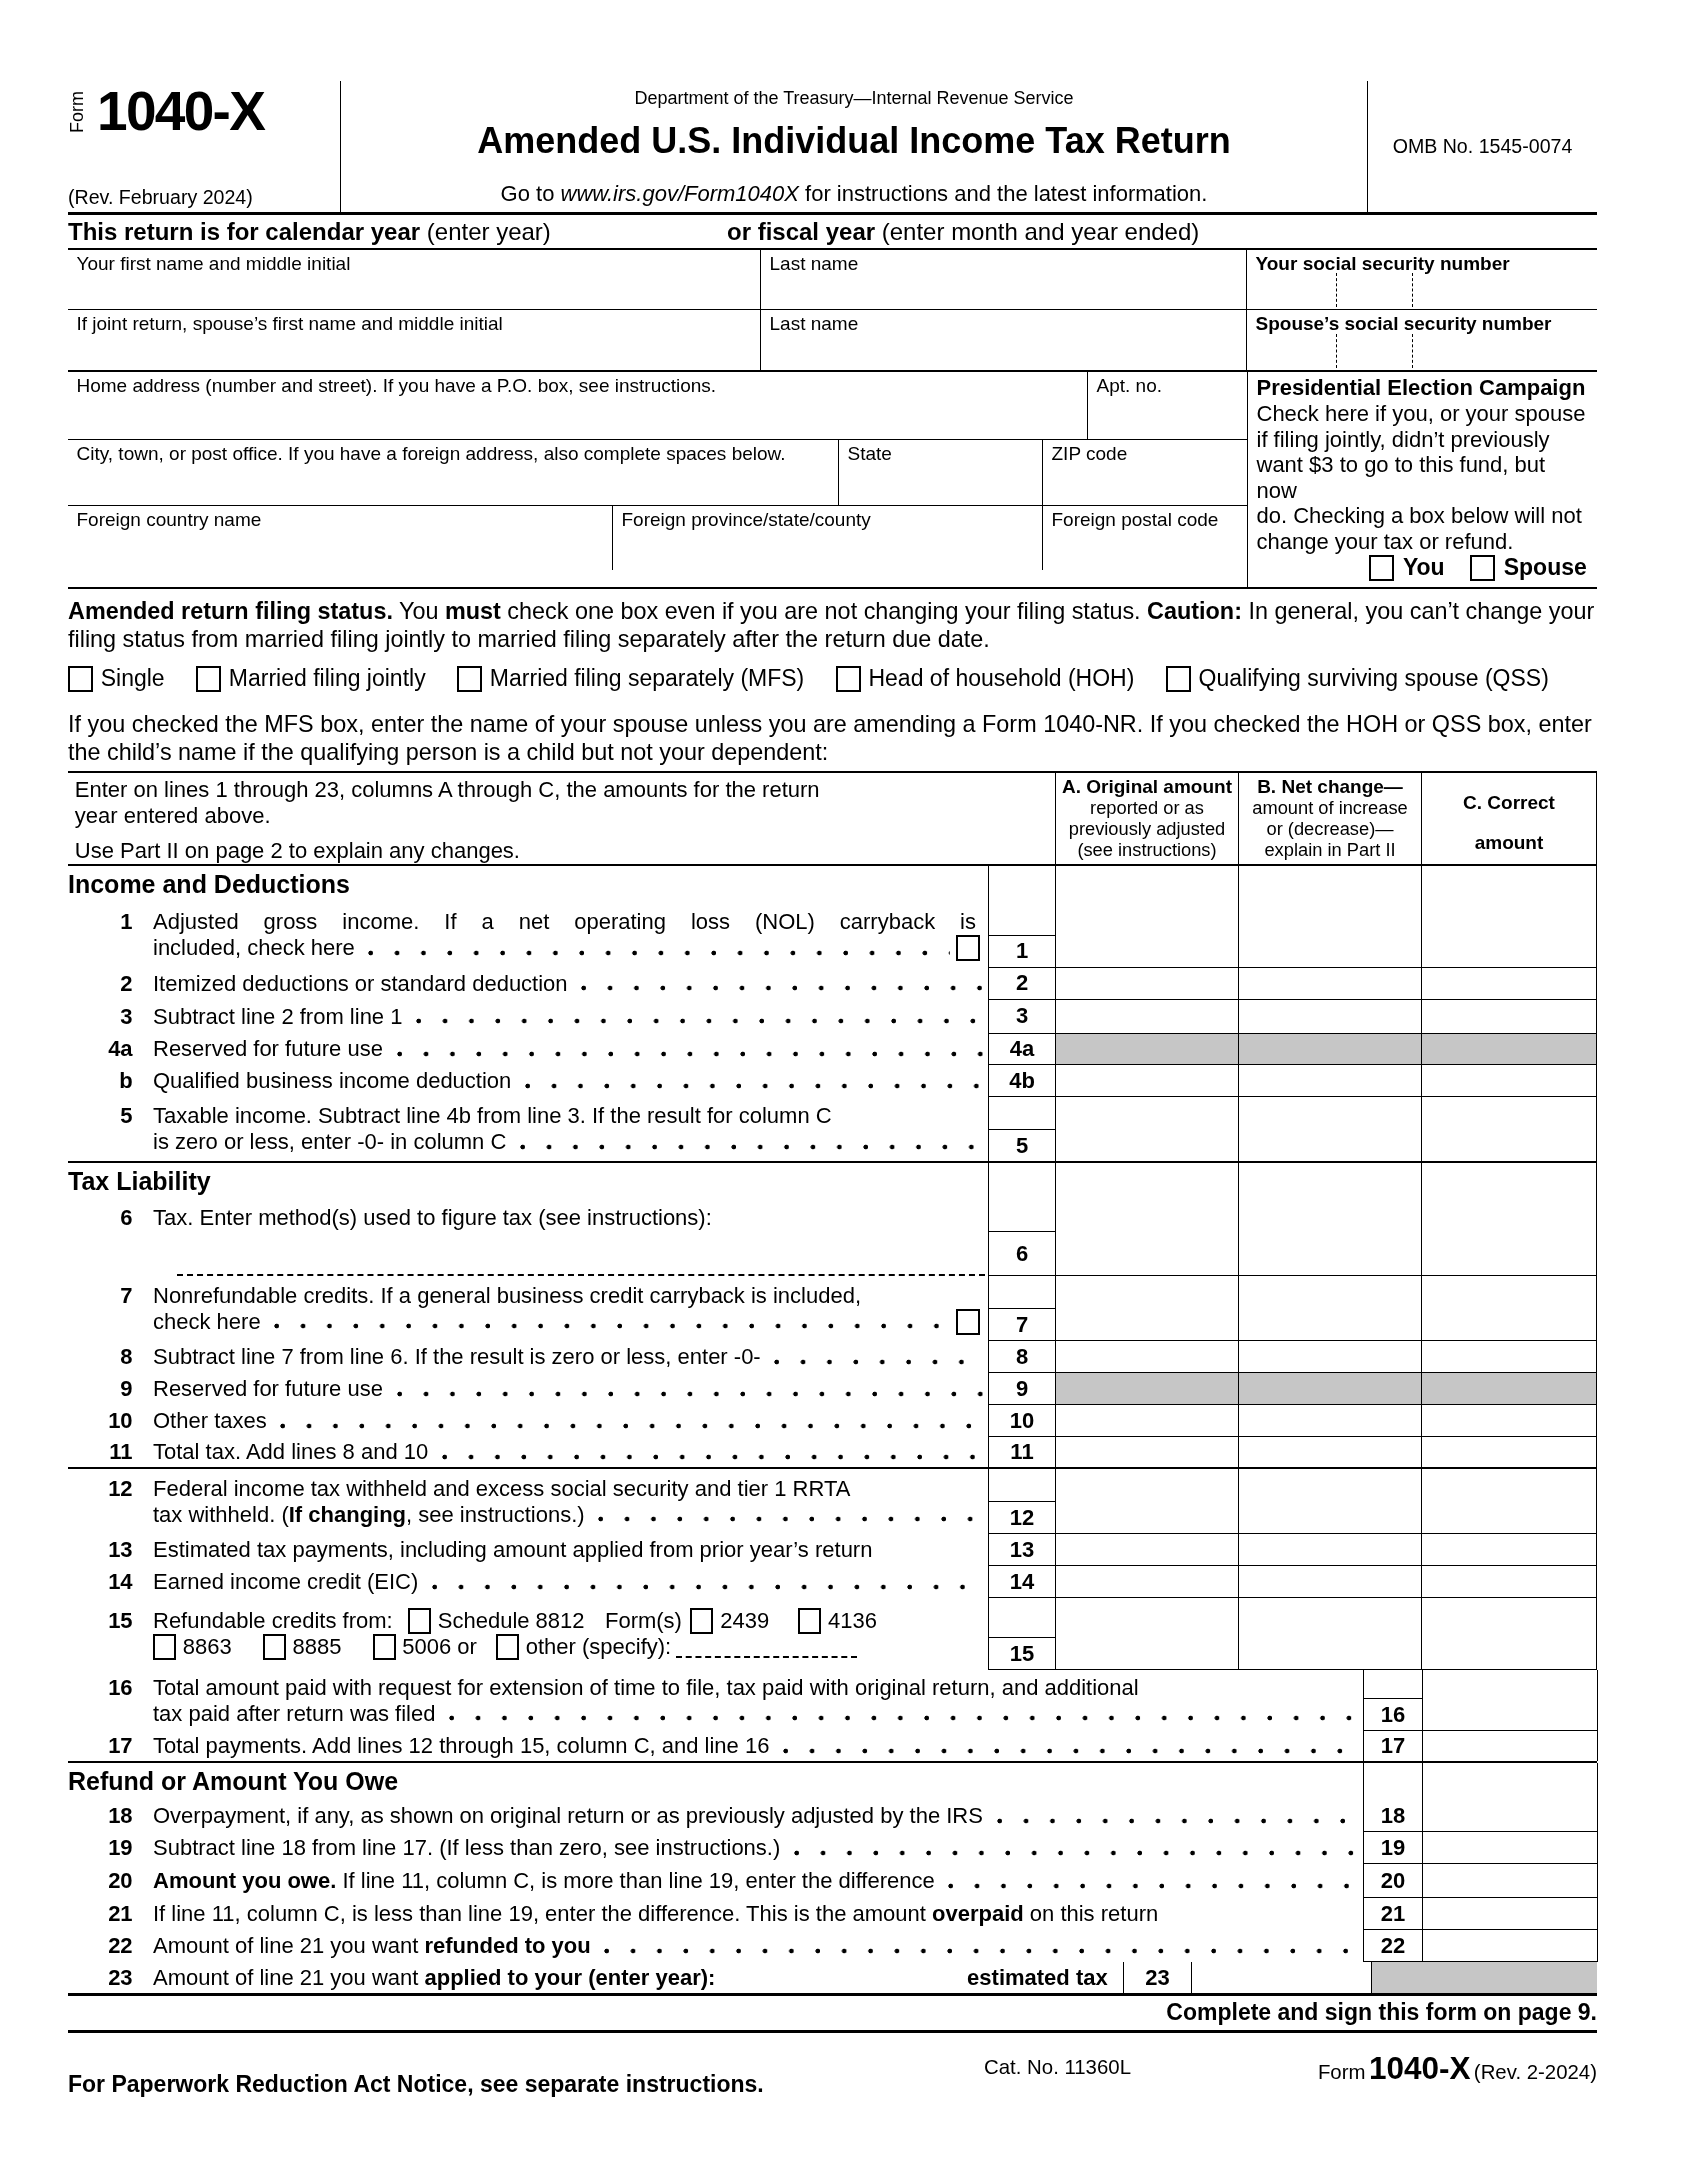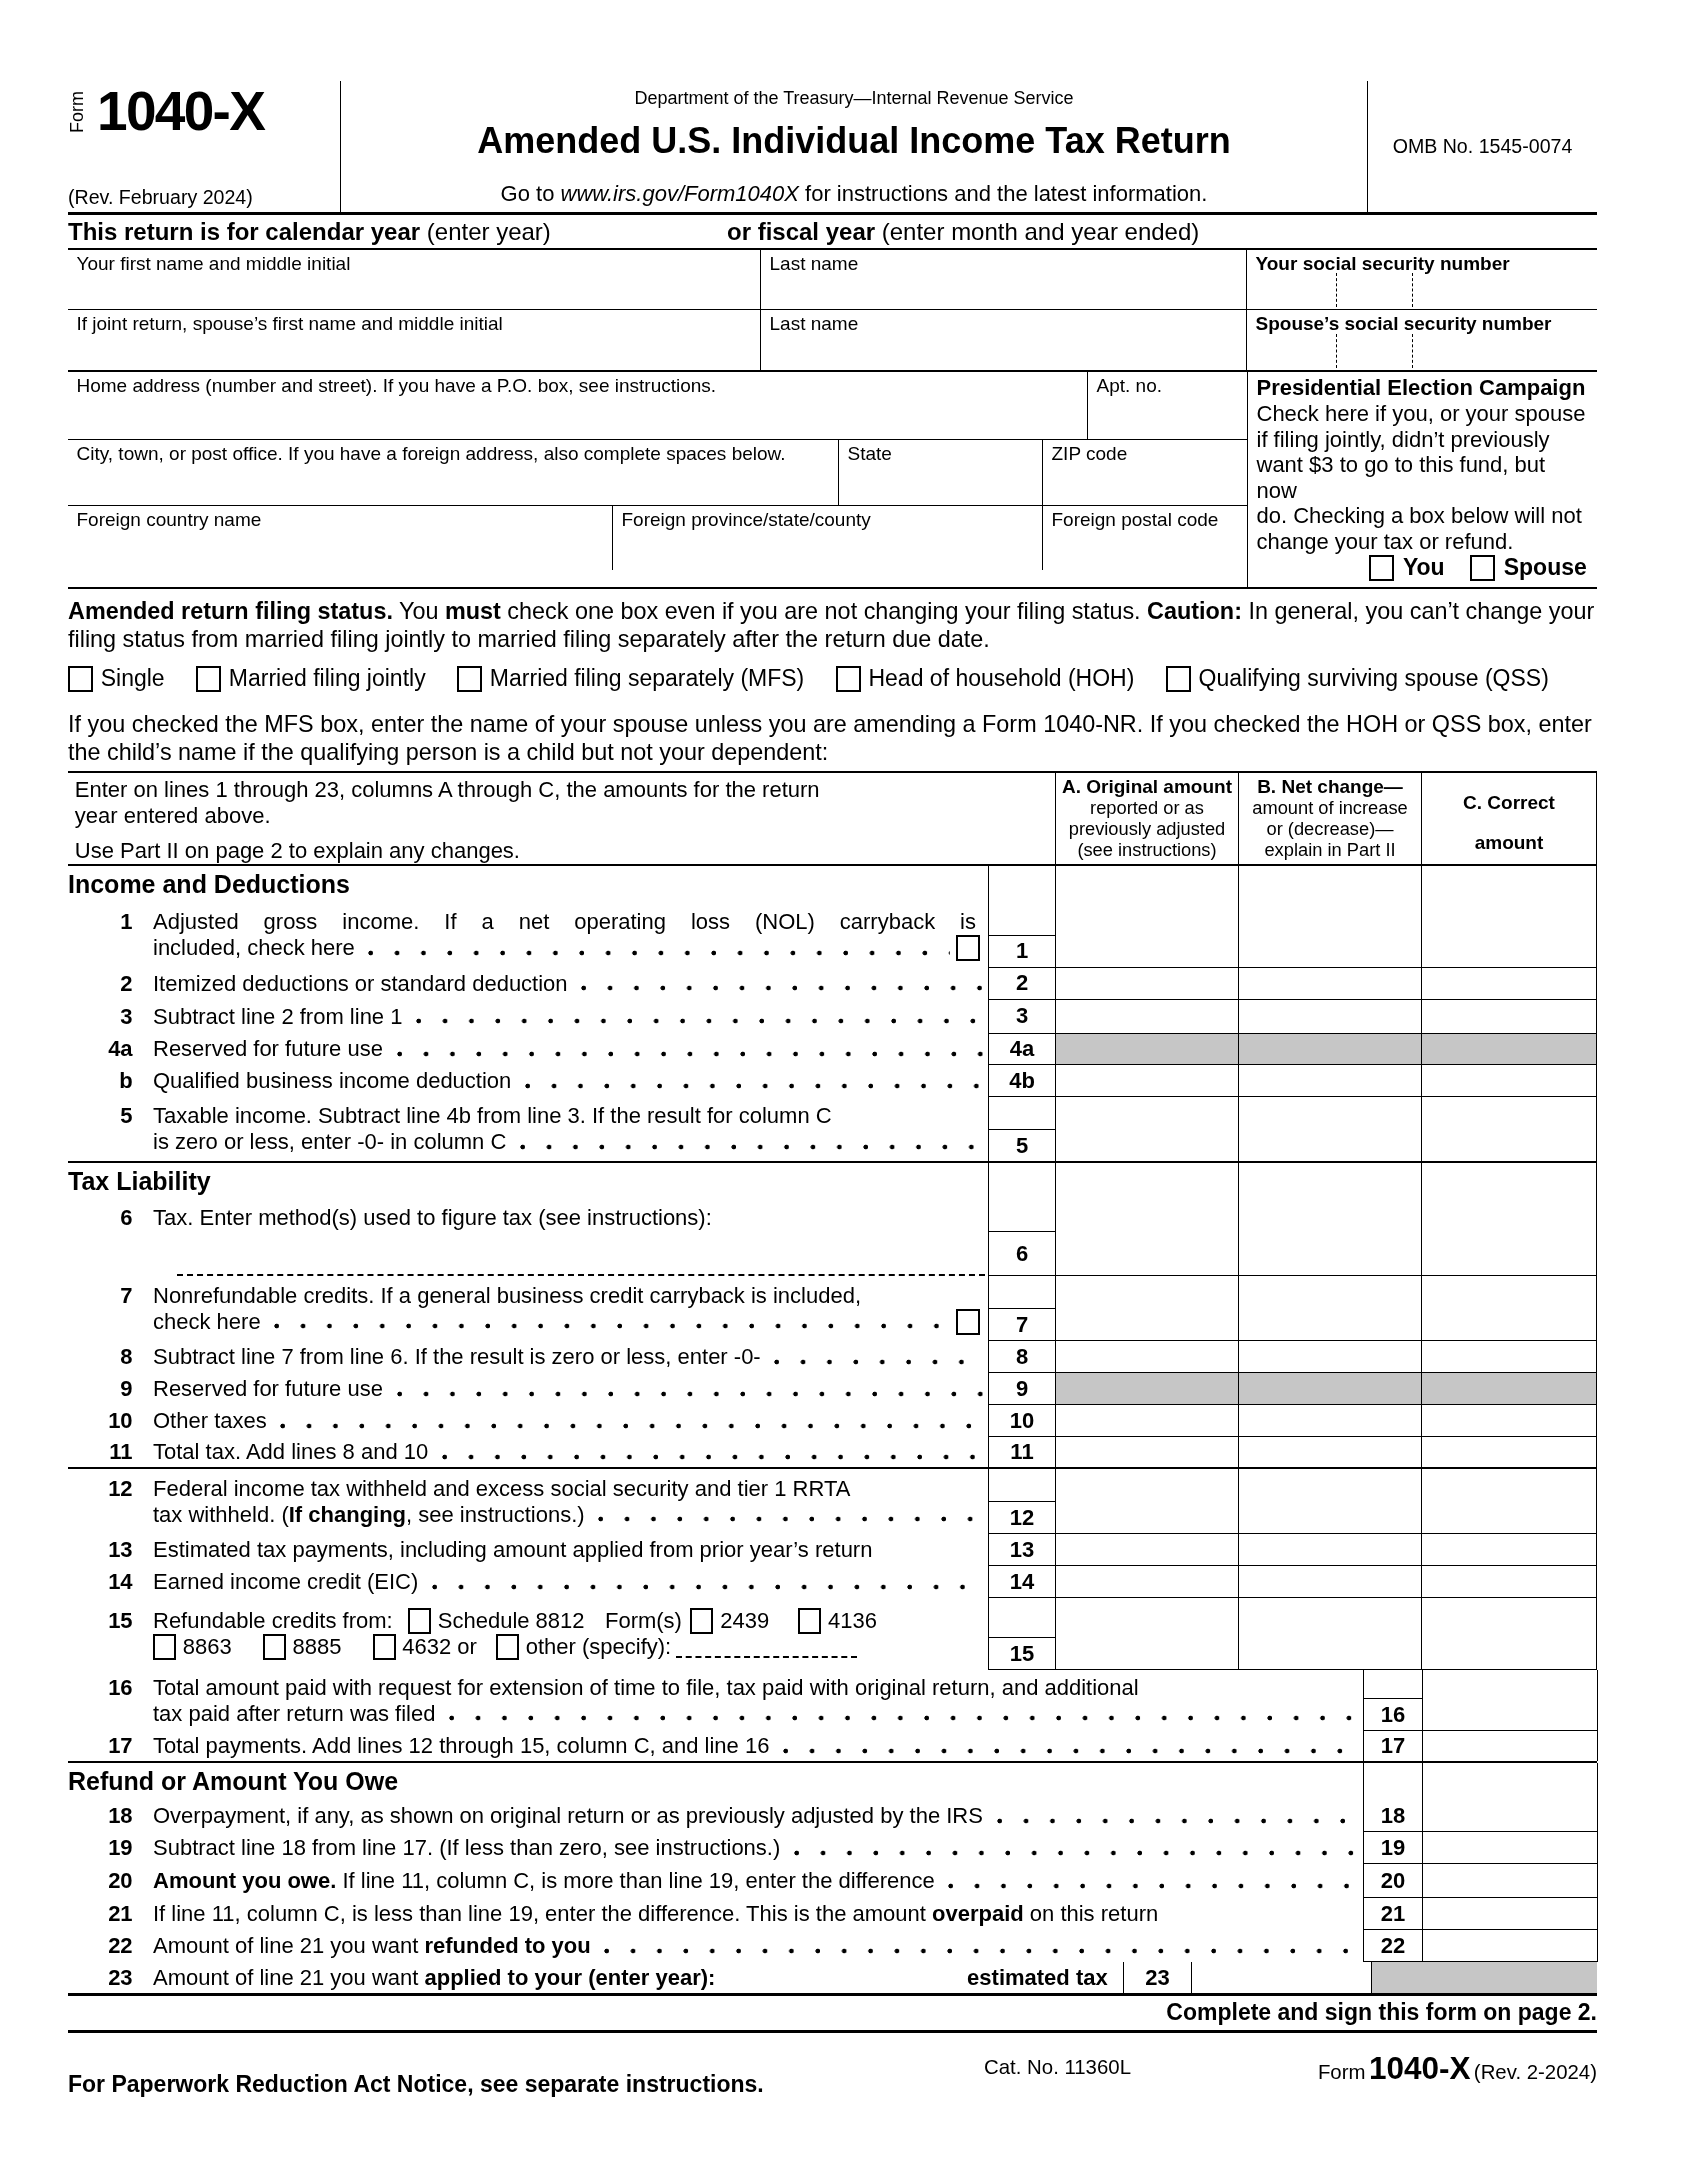--- a/index.html
+++ b/index.html
@@ -503,21 +503,21 @@
         <span class="cbs ml34"></span>
             <span class="dtext">4136</span>
       </div>
       <div class="dline">
         <span class="numlab"></span>
         <span class="cbs"></span>
             <span class="dtext">8863</span>
         <span class="cbs ml36"></span>
             <span class="dtext">8885</span>
         <span class="cbs ml36"></span>
-            <span class="dtext">4632 or</span>
+            <span class="dtext">5006 or</span>
         <span class="cbs ml22"></span>
             <span class="dtext">other (specify):</span>
         <span class="spec"></span>
       </div>
     </div>
     <div class="ncell stack">
           <div class="nbox">15</div>
         </div>
     <div class="amt"></div>
     <div class="amt"></div>
@@ -624,21 +624,21 @@
       <span class="numlab">23</span>
       <span class="dtext"><span>Amount of line 21 you want </span><span class="b">applied to your (enter year):</span></span>
       <span class="sp23"></span>
       <span class="est">estimated tax</span>
     </div>
     <div class="n23">23</div>
     <div></div>
     <div class="gray23"></div>
   </div>
 
-  <div class="complete">Complete and sign this form on page 2.</div>
+  <div class="complete">Complete and sign this form on page 9.</div>
   <div class="frule"></div>
   <div class="ftr">
     <span class="fleft">For Paperwork Reduction Act Notice, see separate instructions.</span>
     <span class="fcat">Cat. No. 11360L</span>
     <span class="fright">
           <span>Form</span>
           <span class="fbig">1040-X</span>
           <span>(Rev. 2-2024)</span>
         </span>
   </div>

